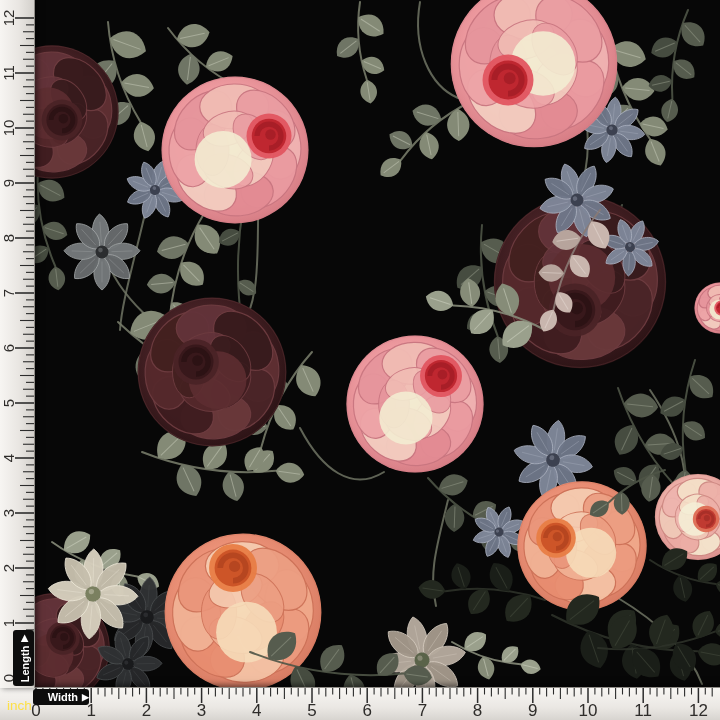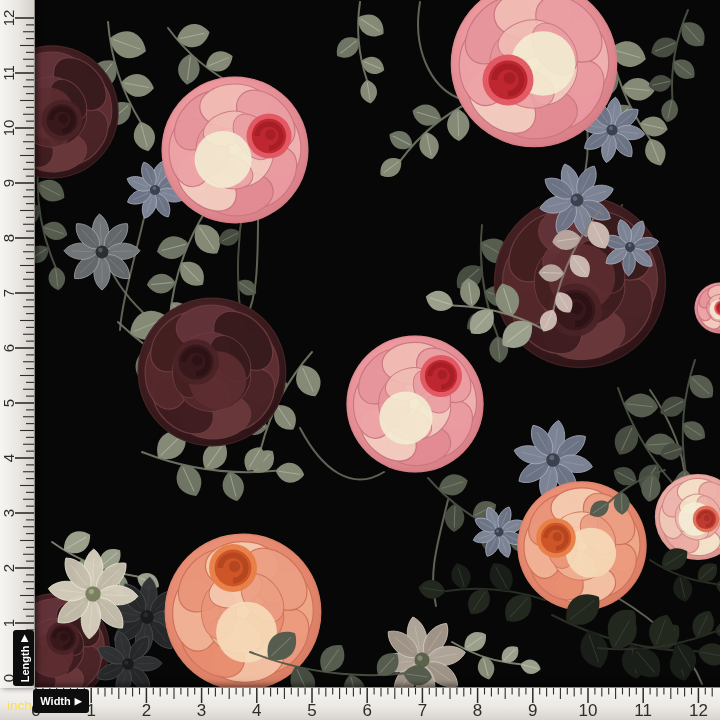--- a/index.html
+++ b/index.html
@@ -7,22 +7,22 @@
          font-family:"Liberation Sans",sans-serif;}
   #fabric-svg{position:absolute;left:0;top:0;}
   .ruler-left{position:absolute;left:0;top:0;width:34px;height:688px;z-index:3;
       background:linear-gradient(to right,#f7f5f2,#e9e6e2 55%,#d3d0cb);
       border-right:1px solid #8f8c87;box-shadow:2px 0 6px rgba(0,0,0,.55);}
   .ruler-bottom{position:absolute;left:0;top:687px;width:720px;height:33px;z-index:2;
       background:linear-gradient(to bottom,#f8f6f3,#eae7e3 60%,#d6d3ce);
       border-top:1px solid #8f8c87;box-shadow:0 -2px 6px rgba(0,0,0,.55);}
   .badge{position:absolute;background:#0d0d0d;border-radius:3px;z-index:4;
       color:#fff;font-weight:bold;font-size:11px;}
-  .badge-width{left:33px;top:689px;width:56px;height:24px;display:flex;
-      align-items:center;justify-content:center;gap:4px;}
+  .badge-width{left:33px;top:689px;width:56px;height:16px;display:flex;
+      align-items:center;justify-content:flex-end;gap:4px;}
   .badge-length{left:13px;top:630px;width:21px;height:56px;}
   .badge-length .inner{position:absolute;width:56px;height:21px;left:-17.5px;top:17.5px;
       transform:rotate(-90deg);display:flex;align-items:center;justify-content:center;gap:4px;}
   .arrow{font-size:9px;line-height:1;}
   .inch-label{position:absolute;left:7px;top:698px;z-index:4;font-size:13.5px;color:#fde047;}
 </style>
 </head>
 <body>
 
 <div class="stage">

